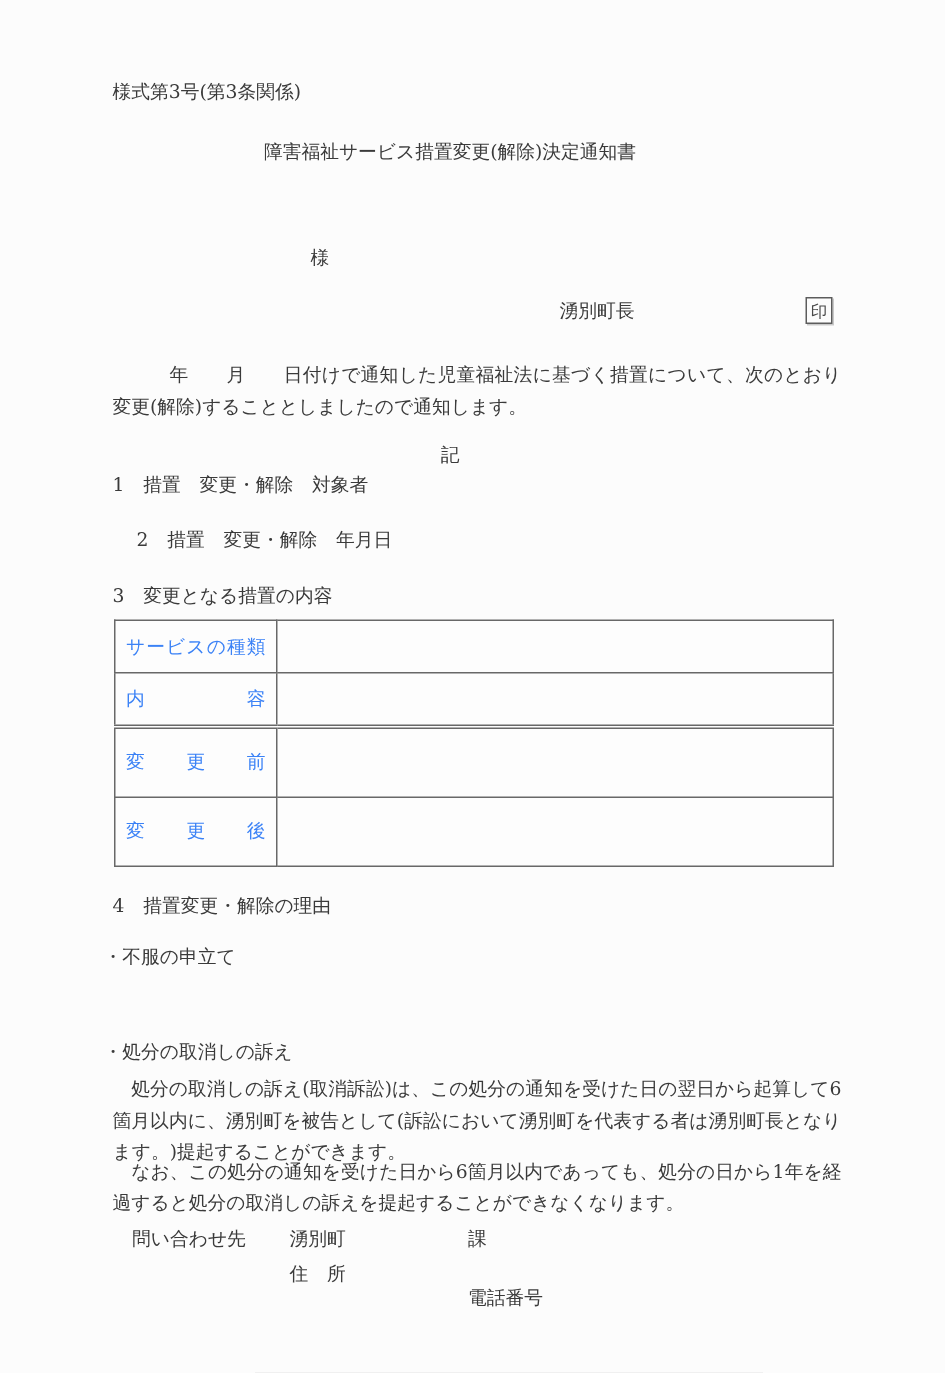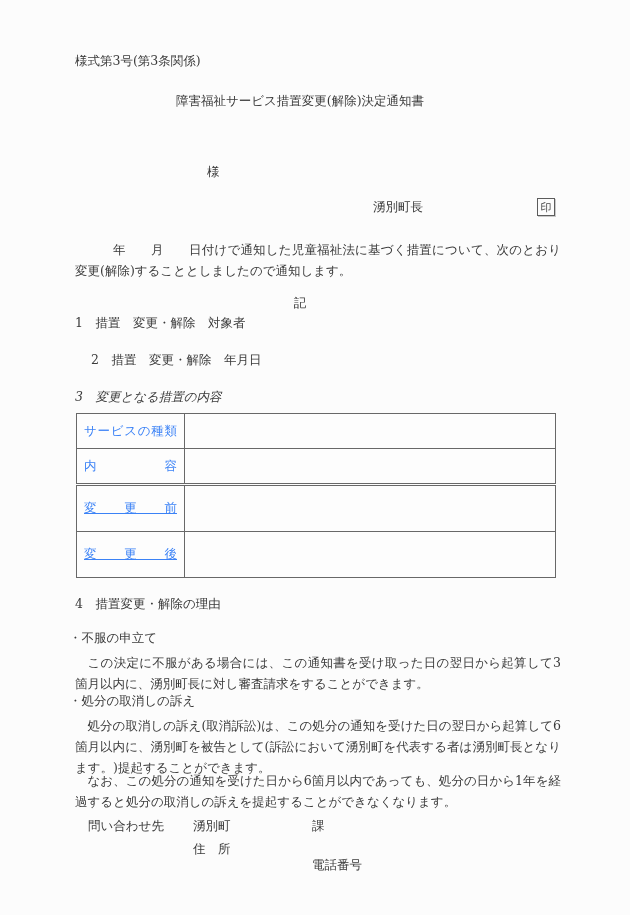--- a/index.html
+++ b/index.html
@@ -50,21 +50,21 @@
     color:#3b82f6;
     vertical-align:middle;
   }
   td.lbl {
     width:93px;
     padding:0 7px;
     text-align:justify;
     text-align-last:justify;
   }
   tr.r-short td { height:32px; }
-  tr.r-tall  td { height:43px;text-decoration:underline; }
+  tr.r-tall  td { height:43px; }
   tr.divider td { border-top:3px double #686868; }
 </style>
 </head>
 <body>
 
 <div class="page">
 
   <div class="abs" style="left:75px; top:55px;">様式第3号(第3条関係)</div>
 
   <div class="abs center" style="top:95px;">障害福祉サービス措置変更(解除)決定通知書</div>
@@ -79,21 +79,21 @@
   </div>
 
   <div class="para" style="top:239px;">　　　年　　月　　日付けで通知した児童福祉法に基づく措置について、次のとおり変更(解除)することとしましたので通知します。</div>
 
   <div class="abs center" style="top:297px;">記</div>
 
   <div class="abs" style="left:75px; top:317px;">1　措置　変更・解除　対象者</div>
 
   <div class="abs" style="left:75px; top:354px;margin-left:16px;">2　措置　変更・解除　年月日</div>
 
-  <div class="abs" style="left:75px; top:391px;font-style:italic;">3　変更となる措置の内容</div>
+  <div class="abs" style="left:75px; top:391px;">3　変更となる措置の内容</div>
 
   <table class="measure">
     <tbody>
       <tr class="r-short">
         <td class="lbl">サービスの種類</td>
         <td class="val"></td>
       </tr>
       <tr class="r-short">
         <td class="lbl">内容</td>
         <td class="val"></td>
@@ -106,21 +106,20 @@
         <td class="lbl">変更後</td>
         <td class="val"></td>
       </tr>
     </tbody>
   </table>
 
   <div class="abs" style="left:75px; top:598px;">4　措置変更・解除の理由</div>
 
   <div class="abs" style="left:69px; top:632px;">・不服の申立て</div>
 
-  <div class="para indent1" style="top:652px;">この決定に不服がある場合には、この通知書を受け取った日の翌日から起算して3箇月以内に、湧別町長に対し審査請求をすることができます。</div>
 
   <div class="abs" style="left:69px; top:695px;">・処分の取消しの訴え</div>
 
   <div class="para indent1" style="top:715px;">処分の取消しの訴え(取消訴訟)は、この処分の通知を受けた日の翌日から起算して6箇月以内に、湧別町を被告として(訴訟において湧別町を代表する者は湧別町長となります。)提起することができます。</div>
 
   <div class="para indent1" style="top:770px;">なお、この処分の通知を受けた日から6箇月以内であっても、処分の日から1年を経過すると処分の取消しの訴えを提起することができなくなります。</div>
 
   <div class="abs" style="left:88px; top:820px;">問い合わせ先</div>
 
   <div class="abs" style="left:193px; top:820px;">湧別町</div>

